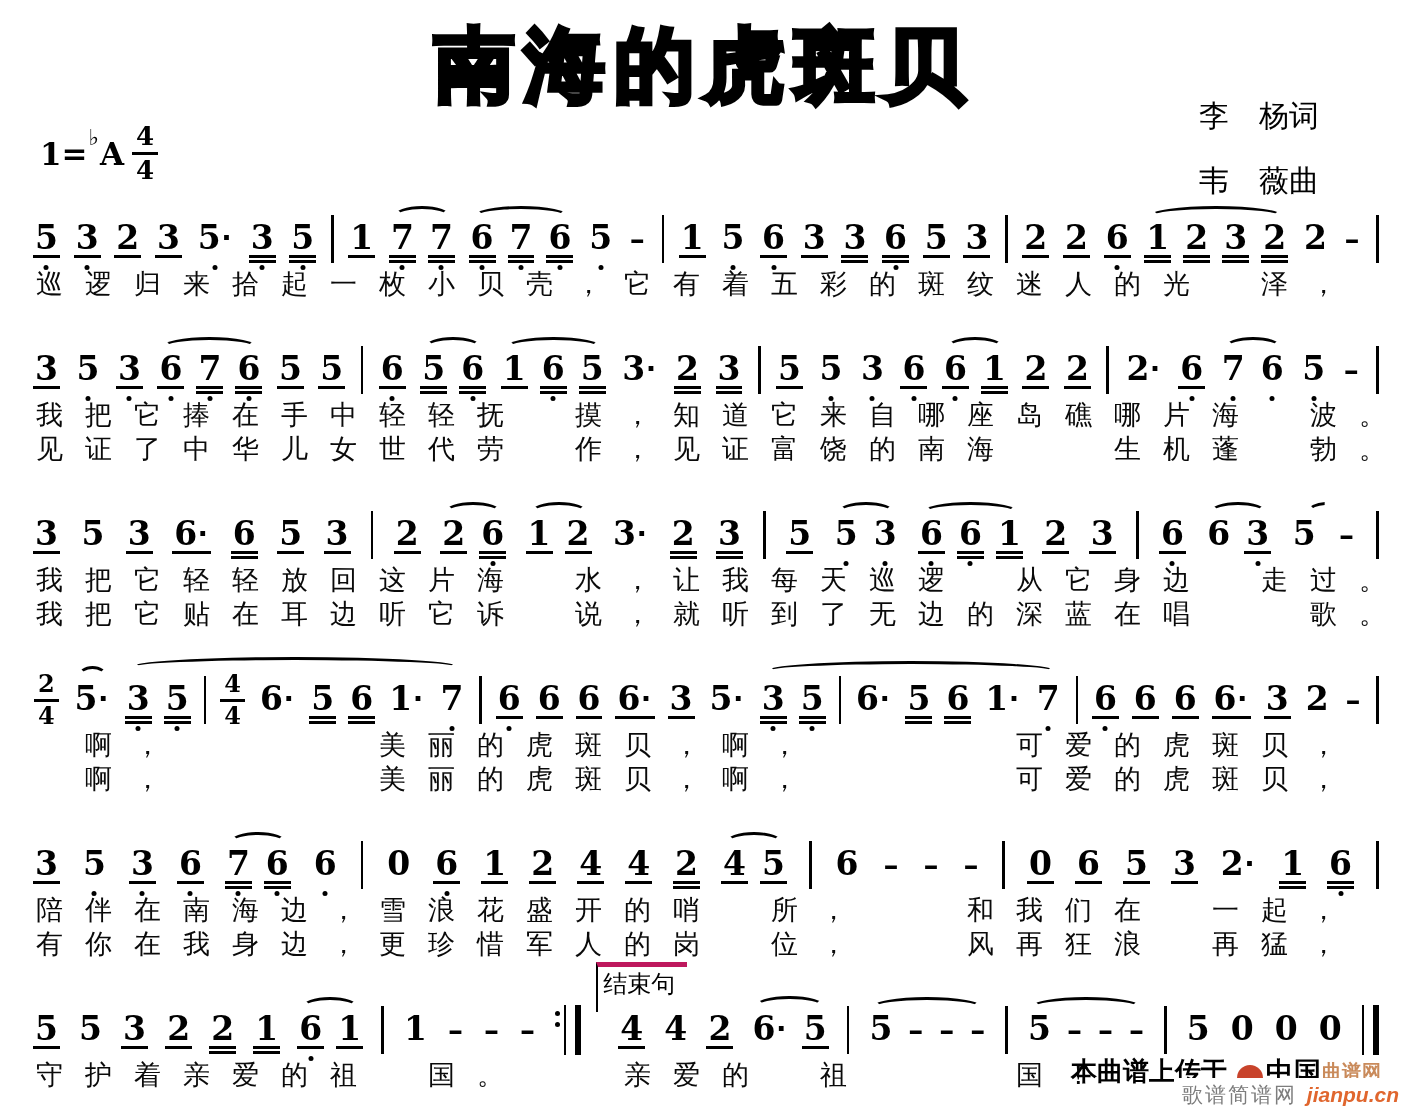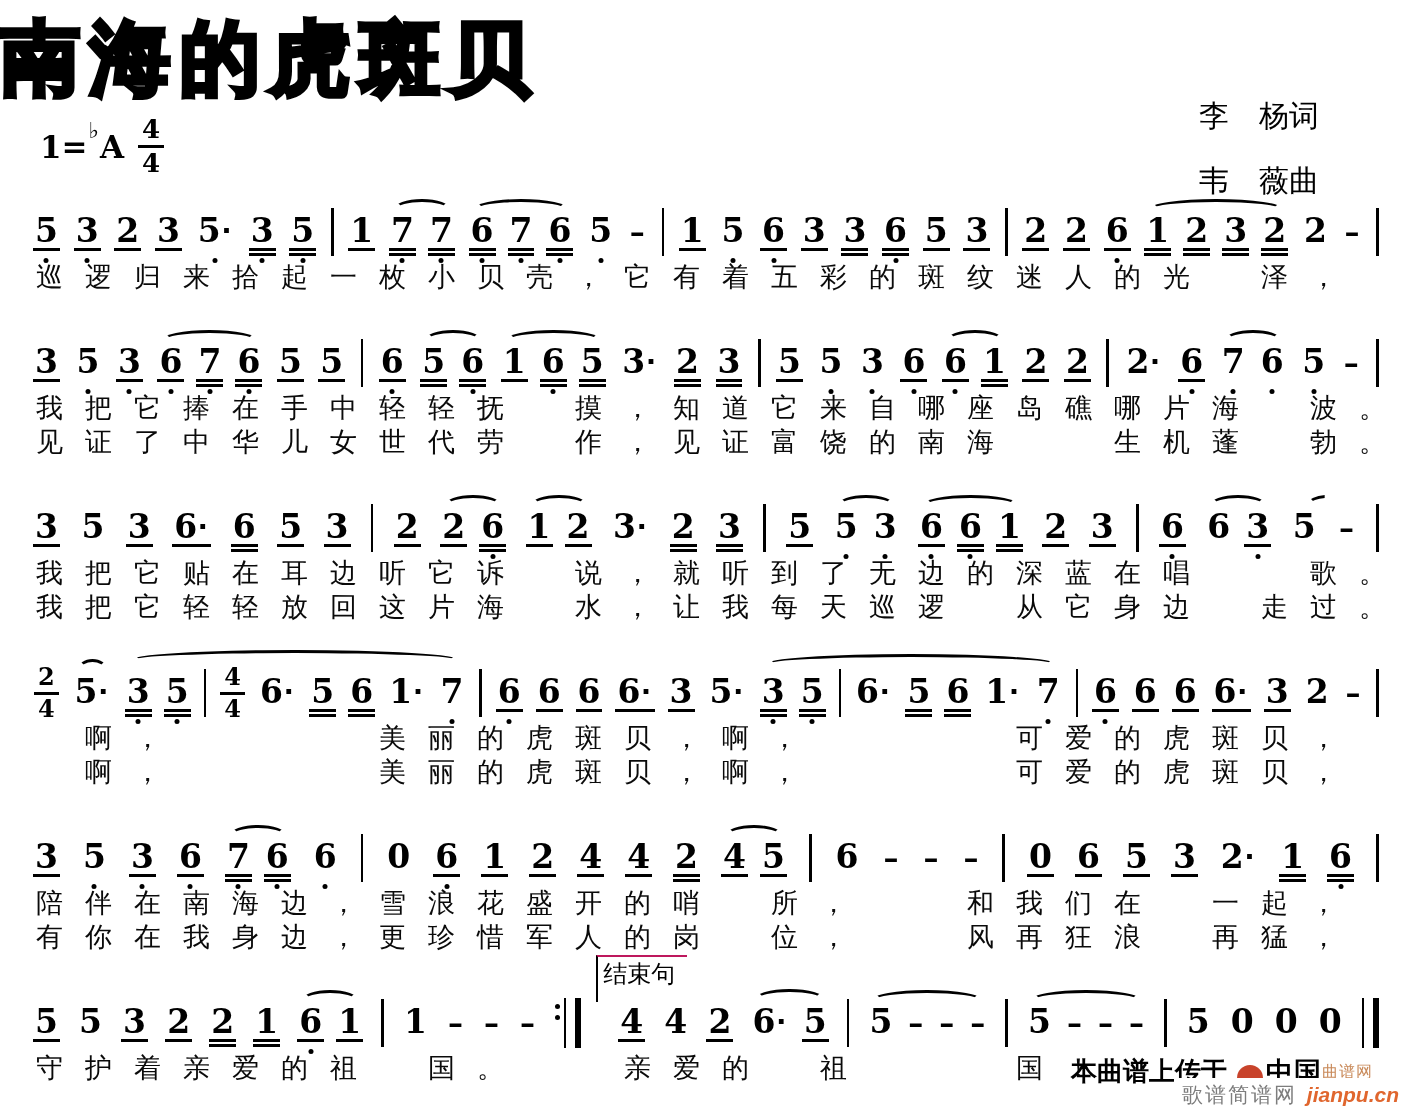--- a/index.html
+++ b/index.html
@@ -1,27 +1,27 @@
 <!DOCTYPE html>
 <html><head>
 <meta charset="utf-8">
 <style>
   html,body{margin:0;padding:0;background:#fff;}
   body{width:1409px;height:1114px;overflow:hidden;position:relative;
        font-family:"Liberation Sans",sans-serif;color:#000;}
   
-  .title-wrap{padding-top:6px;}
+  .title-wrap{text-align:center;padding-top:13px;}
   .title{display:inline-block;font-size:80px;font-weight:900;letter-spacing:10px;
          font-family:"DejaVu Sans",sans-serif;color:#fff;
          -webkit-text-stroke:5px #000;text-stroke:5px #000;
          text-shadow:0 0 1px #000;}
   .credits{position:absolute;right:30px;top:72px;font-family:"Liberation Serif",serif;
            font-size:30px;line-height:1.35;text-align:justify;}
   .credits div{display:flex;justify-content:space-between;width:180px;margin-top:24px;}
-  .keysig{display:flex;align-items:center;gap:14px;margin:2px 0 0 40px;
+  .keysig{display:flex;align-items:center;gap:8px;margin:2px 0 0 40px;
           font-weight:700;font-size:31px;font-family:"DejaVu Serif",serif;}
   .flat{font-size:22px;vertical-align:super;position:relative;top:-9px;margin:0 1px;}
   .meter{display:inline-flex;flex-direction:column;align-items:center;line-height:1;
          font-weight:700;font-family:"DejaVu Serif",serif;font-size:26px;}
   .meter .mt{border-bottom:3px solid #000;padding:0 4px 3px;}
   .meter .mb{padding-top:2px;}
   .meter.small{font-size:24px;}
   
   .score{padding:10px 30px 0 34px;}
   .system{margin-bottom:23px;}
@@ -40,32 +40,32 @@
   .rdot{width:5px;height:5px;border-radius:50%;background:#000;margin-bottom:14px;box-shadow:0 -11px 0 #000;}
   .grp{display:inline-flex;gap:14px;position:relative;align-items:flex-end;}
   .grp.arc::before{content:"";position:absolute;left:4px;right:4px;top:-15px;height:14px;
                    border:3px solid transparent;border-top-color:#000;border-radius:50%;}
   .tok.tie::after{content:"";position:absolute;left:60%;top:-15px;width:34px;height:14px;
                   border:3px solid transparent;border-top-color:#000;border-radius:50%;
                   clip-path:inset(0 55% 0 0);}
   .lblwrap{position:relative;width:0;height:0;}
   .lbl{position:absolute;left:-4px;top:-96px;white-space:nowrap;
        font-family:"Liberation Serif",serif;font-size:24px;
-       border-left:2px solid #000;border-top:2px solid #be185d;padding:1px 12px 12px 5px;}
+       border-left:2px solid #000;border-top:5px solid #be185d;padding:1px 12px 12px 5px;}
   .lyr{font-family:"Liberation Serif",serif;font-size:27px;letter-spacing:22px;
        line-height:34px;white-space:pre;margin-left:2px;color:#0a0a0a;}
   
   .footer{position:absolute;right:8px;bottom:0;width:330px;height:62px;}
   .upload-line{position:absolute;left:0;top:2px;display:flex;align-items:flex-start;
                font-size:26px;font-weight:700;white-space:nowrap;}
   .logo{display:inline-flex;align-items:center;margin-left:10px;}
   .logo-icon{width:26px;height:15px;border-radius:13px 13px 0 0;background:#c8432b;
              display:inline-block;margin-right:3px;}
   .logo-cn{font-size:27px;font-weight:700;letter-spacing:1px;}
-  .logo-site{font-size:16px;font-weight:400;color:#c98a5a;letter-spacing:1px;}
+  .logo-site{font-size:19px;font-weight:700;color:#c98a5a;letter-spacing:1px;}
   .wm{position:absolute;right:0;top:26px;background:#fff;padding:3px 2px 3px 8px;
       font-size:21px;white-space:nowrap;z-index:2;}
   .wm .wm-site{color:#7d7d7d;letter-spacing:2px;font-family:"Liberation Serif",serif;}
   .wm .wm-url{color:#e0662e;font-weight:700;font-style:italic;margin-left:4px;}
 </style>
 </head>
 <body>
 
 <div class="title-wrap">
   <span class="title">南海的虎斑贝</span>
@@ -221,22 +221,22 @@
         <span class="bar"></span>
         <span class="tok"><span class="num">6</span><span class="ul l1"></span><span class="od"></span></span>
         <span class="grp arc">
           <span class="tok"><span class="num">6</span></span>
           <span class="tok"><span class="num">3</span><span class="ul l1"></span><span class="od"></span></span>
         </span>
         <span class="tok tie"><span class="num">5</span></span>
         <span class="tok dash"><span class="num">–</span></span>
         <span class="bar"></span>
       </div>
+      <div class="lyr">我把它轻轻放回这片海　水，让我每天巡逻　从它身边　走过。</div>
       <div class="lyr">我把它贴在耳边听它诉　说，就听到了无边的深蓝在唱　　歌。</div>
-      <div class="lyr">我把它轻轻放回这片海　水，让我每天巡逻　从它身边　走过。</div>
     </div>
     <div class="system">
       <div class="notes">
         <span class="meter small">
           <span class="mt">2</span>
           <span class="mb">4</span>
         </span>
         <span class="grp arc">
           <span class="tok"><span class="num">5</span><span class="dot">·</span></span>
         </span>

